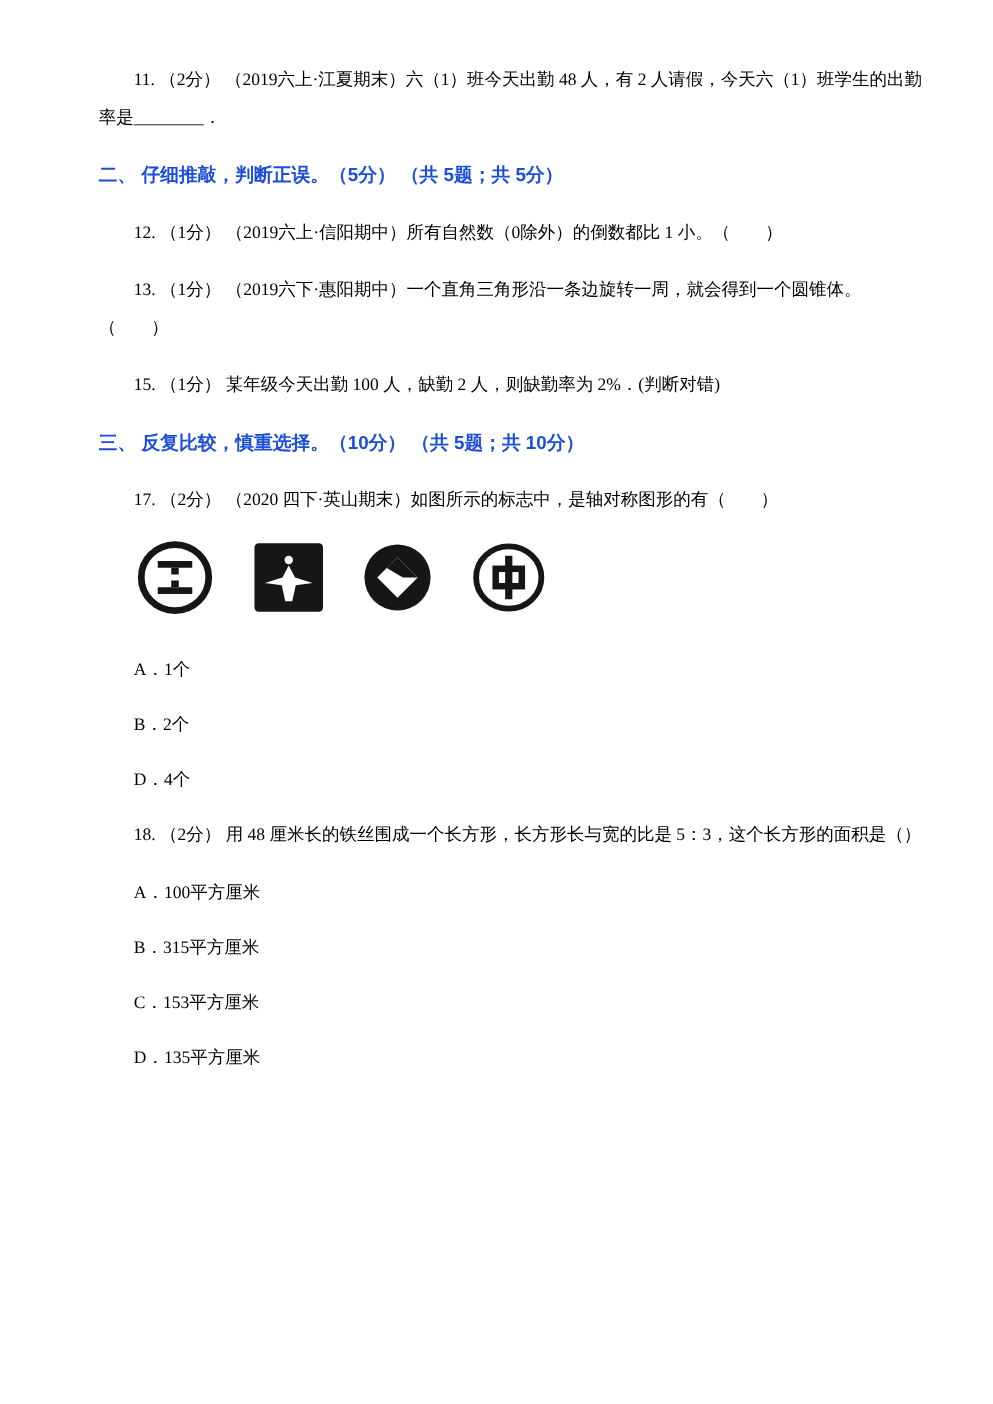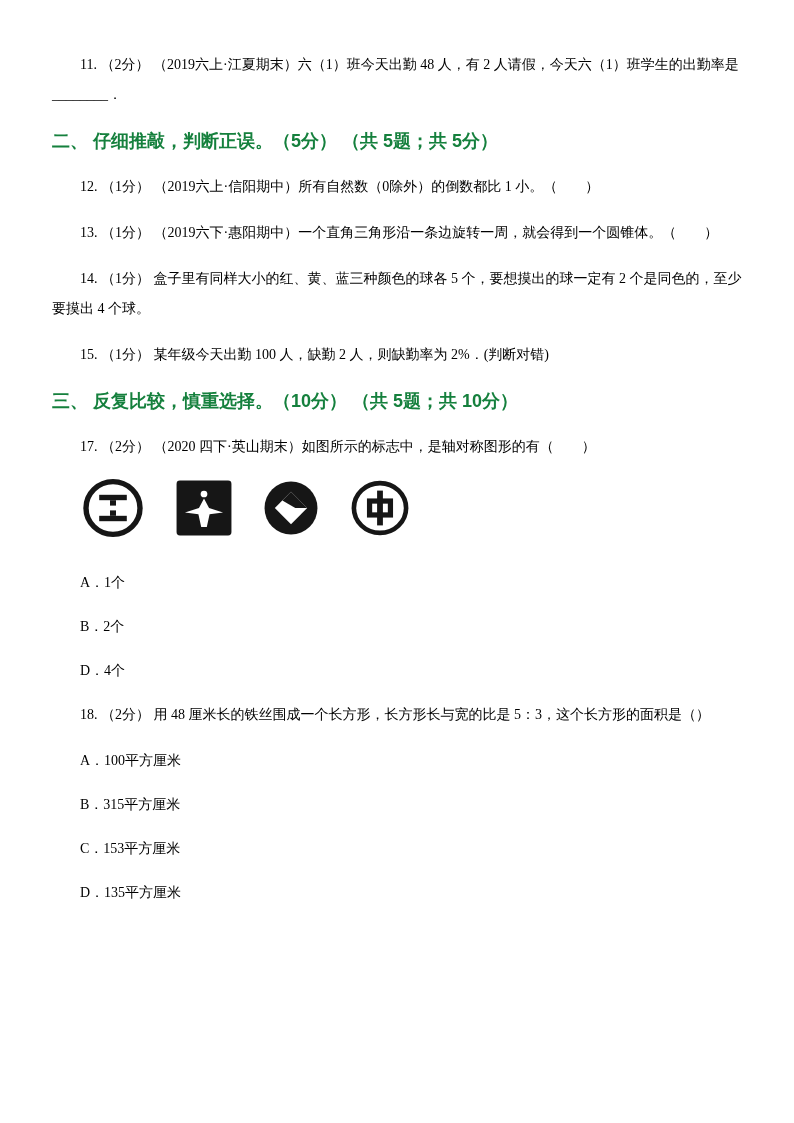--- a/index.html
+++ b/index.html
@@ -5,60 +5,59 @@
   * { box-sizing: border-box; }
   html, body { margin: 0; padding: 0; }
   body {
     width: 794px; height: 1123px;
     background: #ffffff; color: #000000;
     font-family: "Liberation Serif", "DejaVu Serif", serif;
     overflow: hidden;
   }
   .page {
     width: 794px; height: 1123px;
-    padding: 50px 52px 0 52px;
+    padding: 50px 52px 0 79px;
     position: relative;
   }
   .q, .opt {
     font-size: 14px;
     line-height: 30px;
     margin: 0 0 16px 0;
     text-indent: 28px;
     color: #000;
   }
   .opt { margin-bottom: 14px; font-family: Liberation Serif, serif; }
   .section-title {
     font-family: "Liberation Sans", "DejaVu Sans", sans-serif;
-    font-size: 18px;
+    font-size: 15px;
     font-weight: 700;
     line-height: 30px;
     margin: 4px 0 16px 0;
     text-indent: 0;
-    color: #15803d;
+    color: #1d4ed8;
   }
   .logo-row {
     display: flex;
     align-items: center;
     gap: 32px;
     margin: 6px 0 30px 30px;
   }
   .logo { display: block; flex: 0 0 auto; }
 </style>
 </head>
 <body>
 
 <div class="page">
 
   <p class="q">11. （2分） （2019六上·江夏期末）六（1）班今天出勤 48 人，有 2 人请假，今天六（1）班学生的出勤率是________．</p>
 
   <h2 class="section-title">二、 仔细推敲，判断正误。（5分） （共 5题；共 5分）</h2>
 
   <p class="q">12. （1分） （2019六上·信阳期中）所有自然数（0除外）的倒数都比 1 小。（　　）</p>
   <p class="q">13. （1分） （2019六下·惠阳期中）一个直角三角形沿一条边旋转一周，就会得到一个圆锥体。（　　）</p>
-  <p class="q">14. （1分）  盒子里有同样大小的红、黄、蓝三种颜色的球各 5 个，要想摸出的球一定有 2 个是同色的，至少要摸出 4 个球。</p>
   <p class="q">15. （1分）  某年级今天出勤 100 人，缺勤 2 人，则缺勤率为 2%．(判断对错)</p>
 
   <h2 class="section-title">三、 反复比较，慎重选择。（10分） （共 5题；共 10分）</h2>
 
   <p class="q">17. （2分） （2020 四下·英山期末）如图所示的标志中，是轴对称图形的有（　　）</p>
 
   <div class="logo-row">
 
     <svg class="logo" viewBox="0 0 100 100" width="62" height="60" xmlns="http://www.w3.org/2000/svg">
       <ellipse cx="50" cy="50" rx="45" ry="44" fill="none" stroke="#161616" stroke-width="9"></ellipse>

